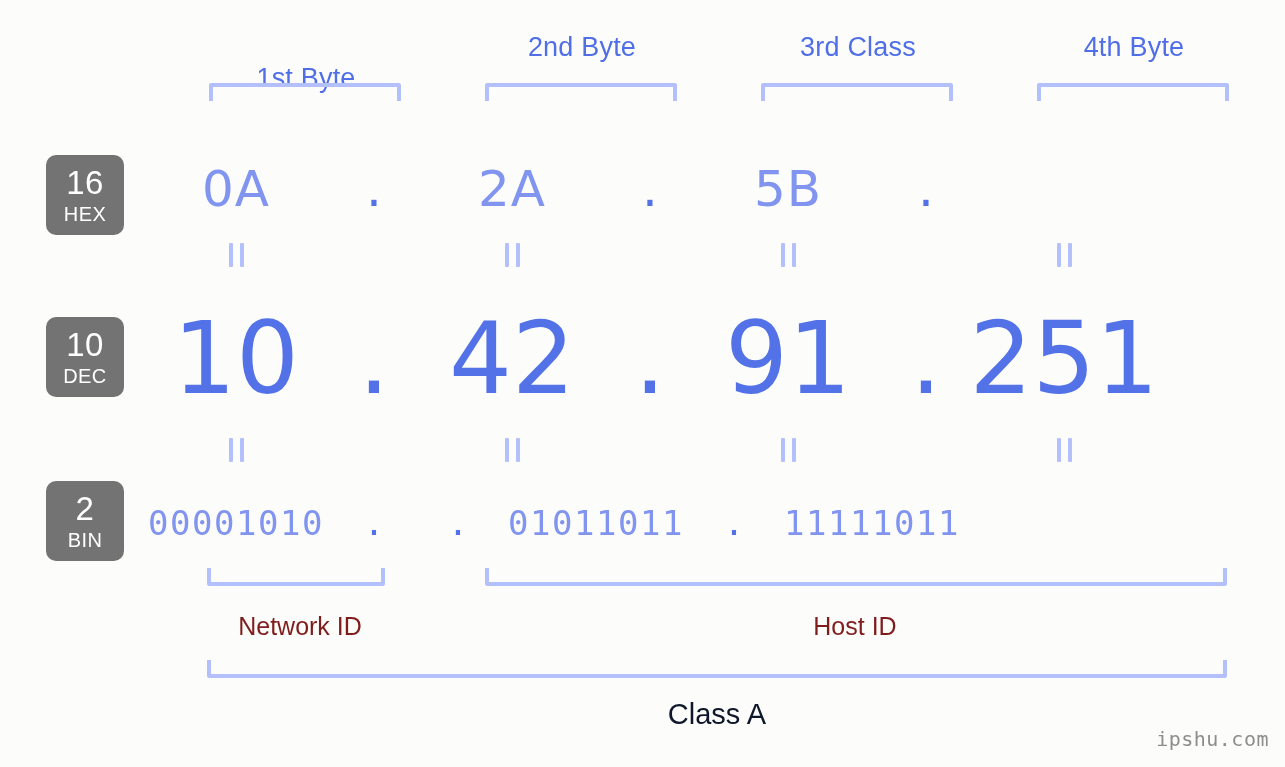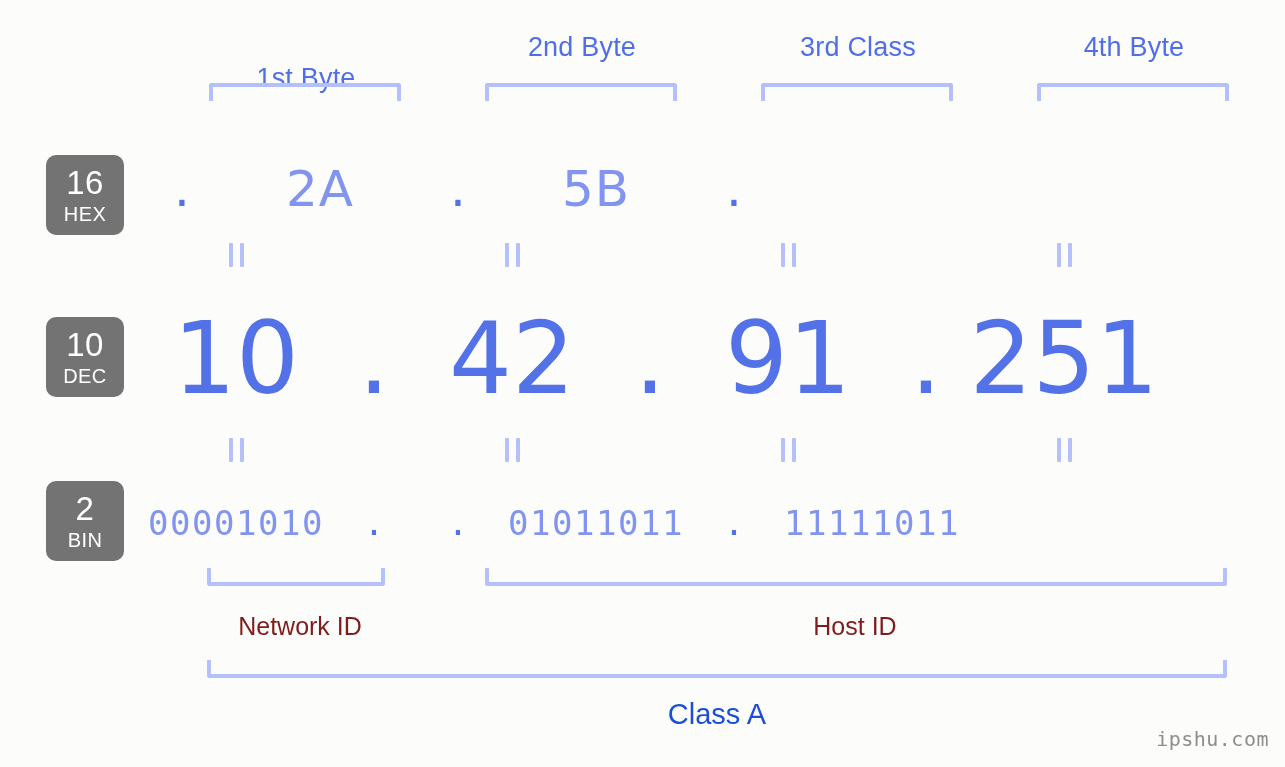--- a/index.html
+++ b/index.html
@@ -165,21 +165,21 @@
     position: absolute;
     font-size: 25px;
     color: #7f1d1d;
     text-align: center;
     white-space: nowrap;
   }
 
   .class-label {
     position: absolute;
     font-size: 29px;
-    color: #1d4ed8;
+    color: #0f172a;
     text-align: center;
     white-space: nowrap;
   }
 
   
   .watermark {
     position: absolute;
     right: 16px;
     bottom: 16px;
     font-family: "DejaVu Sans Mono", monospace;
@@ -210,20 +210,21 @@
   <div class="badge badge-dec">
     <span class="big">10</span>
     <span class="small">DEC</span>
   </div>
   <div class="badge badge-bin">
     <span class="big">2</span>
     <span class="small">BIN</span>
   </div>
 
   <div class="row row-hex">
+    <div class="cell" style="width:192px;">0A</div>
     <div class="dot" style="width:84px;">.</div>
     <div class="cell" style="width:192px;">2A</div>
     <div class="dot" style="width:84px;">.</div>
     <div class="cell" style="width:192px;">5B</div>
     <div class="dot" style="width:84px;">.</div>
   </div>
 
   <div class="eq-row eq-row-1">
     <div class="eq" style="width:192px;">
         <i></i>

